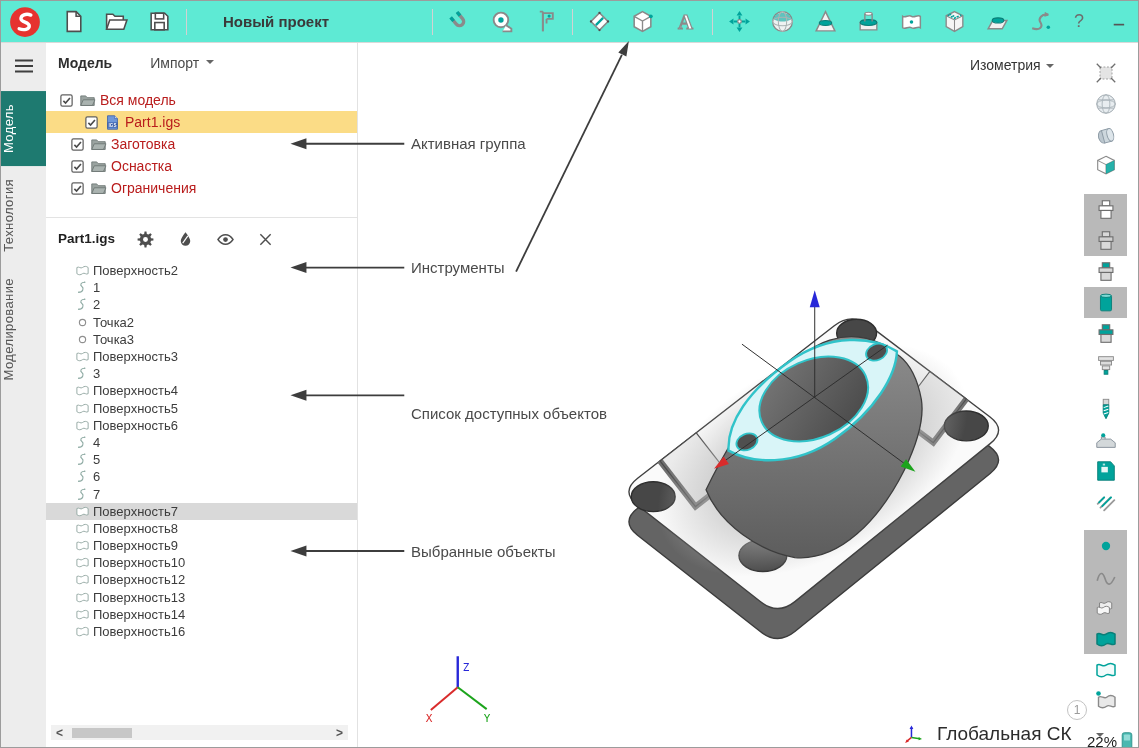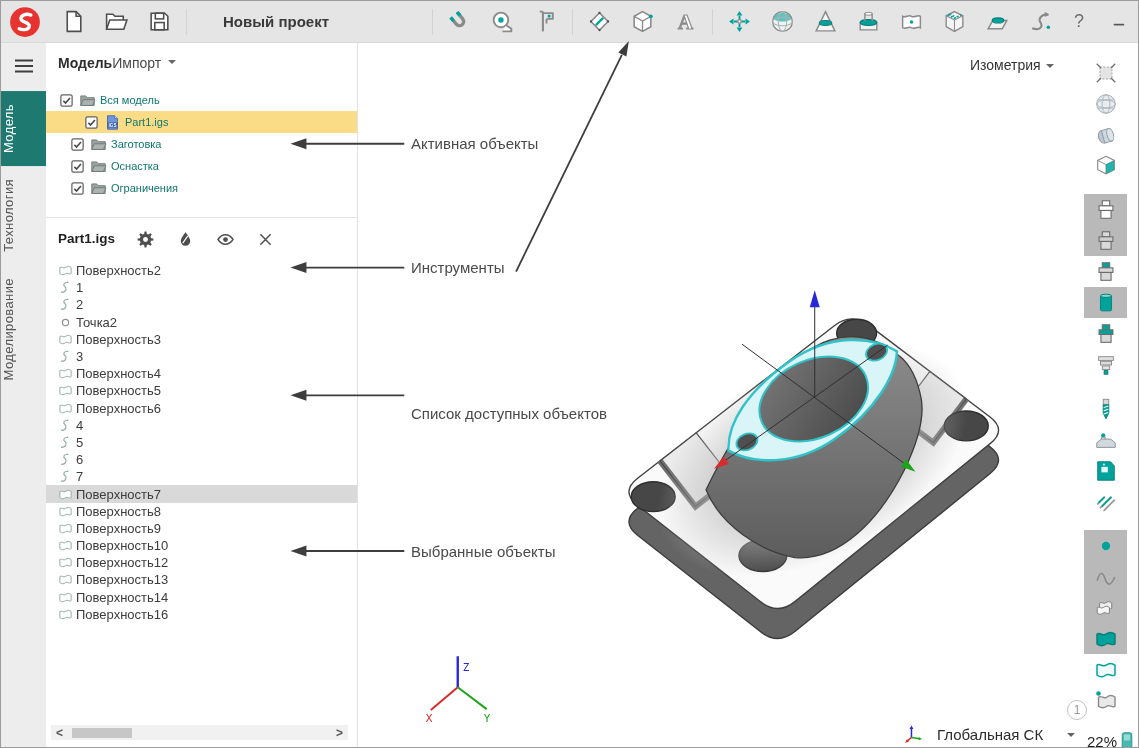--- a/index.html
+++ b/index.html
@@ -1,20 +1,20 @@
 <!DOCTYPE html>
 <html><head>
 <meta charset="utf-8">
 <style>
   *{box-sizing:border-box;margin:0;padding:0}
   html,body{width:1139px;height:748px}
   body{position:relative;overflow:hidden;background:#fff;border:1px solid #9c9c9c;
        font-family:"Liberation Sans","DejaVu Sans",sans-serif;color:#333}
   
-  .titlebar{position:absolute;top:0;left:0;right:0;height:42px;background:#e5e5e5;
+  .titlebar{position:absolute;top:0;left:0;right:0;height:42px;background:#5eead4;
             border-bottom:1px solid #d9d9d9;display:flex;align-items:center;z-index:2}
   .logo{width:34px;height:34px;margin:0 10px 0 7px;display:flex}
   .tbtn{width:26px;height:26px;display:inline-flex;align-items:center;justify-content:center;
         margin:0 8.5px;cursor:pointer;flex:0 0 auto}
   .tbtn svg{width:25px;height:25px}
   .tb-sep{width:1px;height:26px;background:#d2d2d2;margin:0 5px;flex:0 0 auto}
   .tb-title{font-weight:bold;font-size:15px;color:#3a3a3a;width:168px;text-align:center;flex:0 0 auto}
   .tb-help{font-size:18px;color:#6d6d6d;margin:0 14px 0 12px;cursor:pointer}
   .win-group{margin-left:auto;display:flex;align-items:center}
   .win-group .tbtn{margin:0 9px}
@@ -24,36 +24,36 @@
   .hamburger{width:24px;height:24px;margin:11px 0 13px;cursor:pointer}
   .vtab{writing-mode:vertical-rl;transform:rotate(180deg);font-size:13px;color:#555;
         padding:13px 0;width:45px;text-align:center;cursor:pointer;letter-spacing:.4px}
   .vtab.active{background:var(--tab-active);color:#fff}
   
   .panel{position:absolute;top:42px;left:45px;width:312px;bottom:0;background:#fff;
          border-right:1px solid #e2e2e2;z-index:2}
   .panel-head{height:40px;display:flex;align-items:center;padding-left:12px}
   .ph-title{font-weight:bold;font-size:14px;color:#2e2e2e}
   .ph-menu{font-size:14px;color:#4a4a4a;display:flex;align-items:flex-start;gap:7px;
-           cursor:pointer}
+           margin-left:38px;cursor:pointer}
   .caret{width:0;height:0;border:4.5px solid transparent;border-top-color:#666;margin-top:5px}
   .tree{margin-top:6px}
   .tree-row{height:22px;display:flex;align-items:center;position:relative;cursor:pointer}
   .lvl0{padding-left:13px}.lvl1{padding-left:24px}.lvl2{padding-left:38px}
   .row-hl{background:var(--sel-yellow)}
   .tree-chev{position:absolute;left:8px;width:13px;height:13px}
   .cb{width:15px;height:15px;margin-right:5px;flex:0 0 auto}
   .ficon{width:17px;height:17px;margin-right:4px;flex:0 0 auto}
-  .tree-row .lbl{font-size:11px;color:#0f766e}
+  .tree-row .lbl{font-size:14px;color:#b91c1c}
   .panel-divider{border-top:1px solid #e3e3e3;margin-top:18px}
   .obj-head{height:44px;position:relative}
   .obj-title{position:absolute;left:12px;top:13px;font-weight:bold;font-size:13.5px;color:#1f1f1f}
   .obj-tools{position:absolute;left:90px;top:12px;display:flex;gap:21px}
   .obj-tools .tbtn{width:19px;height:19px;margin:0}
-  .obj-row{height:17.2px;display:flex;align-items:center;padding-left:12px;font-size:13px;
+  .obj-row{height:17.2px;display:flex;align-items:center;padding-left:29px;font-size:13px;
            color:#3c3c3c;cursor:pointer}
   .obj-row.sel{background:var(--sel-gray)}
   .oicon{width:15px;height:15px;margin-right:3px;flex:0 0 auto}
   .hscroll{position:absolute;bottom:7px;left:5px;right:9px;height:15px;background:#f1f1f1;
            display:flex;align-items:center;justify-content:space-between;padding:0 5px}
   .scroll-arrow{font-size:12px;color:#555;line-height:1;cursor:pointer;font-weight:bold}
   .hthumb{position:absolute;left:21px;top:2.5px;width:60px;height:10px;background:#c7c7c7;cursor:grab}
   
   .viewport{position:absolute;top:42px;left:357px;right:54px;bottom:0;background:#fff}
   .scene{position:absolute;inset:0;width:100%;height:100%}
@@ -67,21 +67,21 @@
   .rb-cell.bg{background:#b9b9b9}
   .rb-cell span{display:flex}
   .rb-cell svg{width:24px;height:24px}
   .rb-zoom{display:flex;align-items:center;margin:5px 0 0 3px;gap:3px;font-size:15px;color:#1d1d1d}
   .rb-zoom svg{width:14px;height:24px}
   
   .badge{position:absolute;left:1066px;top:699px;width:20px;height:20px;border:1.5px solid #c3c3c3;
          border-radius:50%;color:#9b9b9b;font-size:12px;display:flex;align-items:center;
          justify-content:center;background:#fff;z-index:3}
   .cs-select{position:absolute;left:902px;top:722px;display:flex;align-items:center;gap:12px;
-             font-size:15px;color:#2c2c2c;z-index:3;cursor:pointer}
+             font-size:19px;color:#2c2c2c;z-index:3;cursor:pointer}
   .cs-select svg{width:22px;height:22px}
   .anno-label{position:absolute;font-size:15px;color:#4a4a4a;z-index:4;white-space:nowrap}
   .overlay{position:absolute;inset:0;z-index:3;pointer-events:none}
 </style>
 </head>
 <body style="--accent: #00a39b; --tab-active: #1e7a70; --sel-yellow: #fbdc86; --sel-gray: #d9d9d9; --face-fill: #d9f5f8; --face-stroke: #31c3c9; --axis-x: #d92b2b; --axis-y: #1ca41c; --axis-z: #2828d8;">
 
 <header class="titlebar">
   <span class="logo">
       <svg viewBox="0 0 32 32">
@@ -363,20 +363,26 @@
         <span>2</span>
       </div>
       <div class="obj-row">
         <span class="oicon"><svg viewBox="0 0 24 24">
             <circle cx="12" cy="12" r="5" fill="#fff" stroke="#8f8f8f" stroke-width="1.8"></circle>
           </svg></span>
         <span>Точка2</span>
       </div>
       <div class="obj-row">
         <span class="oicon"><svg viewBox="0 0 24 24">
+            <circle cx="12" cy="12" r="5" fill="#fff" stroke="#8f8f8f" stroke-width="1.8"></circle>
+          </svg></span>
+        <span>Точка3</span>
+      </div>
+      <div class="obj-row">
+        <span class="oicon"><svg viewBox="0 0 24 24">
             <path d="M3 7.2c3-2.4 6 2.4 9 0s6-2.4 9 0V17c-3 2.4-6-2.4-9 0s-6 2.4-9 0z" fill="#fff" stroke="#93a8a2" stroke-width="1.5"></path>
           </svg></span>
         <span>Поверхность3</span>
       </div>
       <div class="obj-row">
         <span class="oicon"><svg viewBox="0 0 24 24">
             <path d="M15.5 3.5c-6 0-8 4.5-4.5 7s2 9-5 9" fill="none" stroke="#8faba4" stroke-width="1.8"></path>
             <circle cx="15.5" cy="3.5" r="1.3" fill="#8faba4"></circle>
             <circle cx="6" cy="19.5" r="1.3" fill="#8faba4"></circle>
           </svg></span>
@@ -755,21 +761,21 @@
         <line x1="10" y1="17" x2="4" y2="22" stroke="#d92b2b" stroke-width="1.8"></line>
         <polygon points="2.5,23.5 7,22 4.5,19.5" fill="#d92b2b"></polygon>
         <line x1="10" y1="17" x2="20" y2="18.5" stroke="#1ca41c" stroke-width="1.8"></line>
         <polygon points="22.5,19 18.5,16.5 18.5,20.5" fill="#1ca41c"></polygon>
       </svg>
     </span>
   <span>Глобальная СК</span>
   <span class="caret" style="margin-left:12px"></span>
 </div>
 
-<div class="anno-label" style="left:410px;top:134px">Активная объекты</div>
+<div class="anno-label" style="left:410px;top:134px">Активная группа</div>
 <div class="anno-label" style="left:410px;top:258px">Инструменты</div>
 <div class="anno-label" style="left:410px;top:404px">Список доступных объектов</div>
 <div class="anno-label" style="left:410px;top:542px">Выбранные объекты</div>
 <svg class="overlay" viewBox="0 0 1139 748">
   <g stroke="#3d3d3d" stroke-width="1.8">
     <line x1="404" y1="143" x2="302" y2="143"></line>
     <line x1="404" y1="267" x2="302" y2="267"></line>
     <line x1="516" y1="271" x2="622" y2="54"></line>
     <line x1="404" y1="395" x2="302" y2="395"></line>
     <line x1="404" y1="551" x2="302" y2="551"></line>

